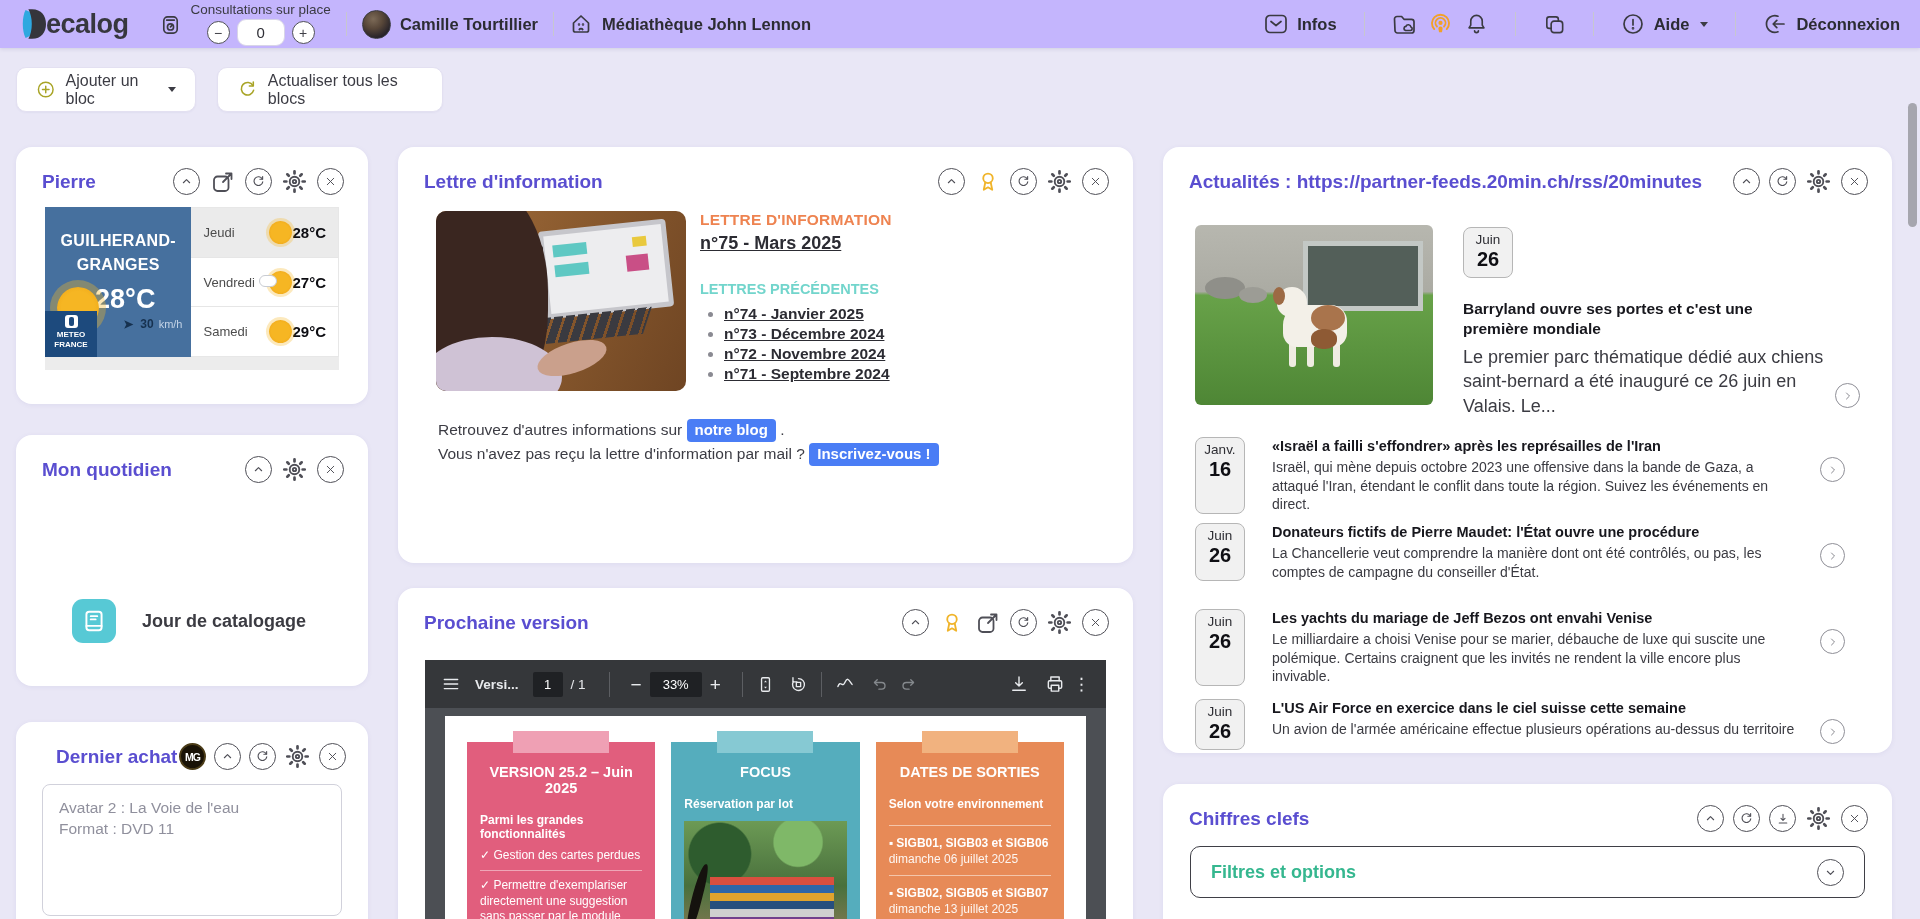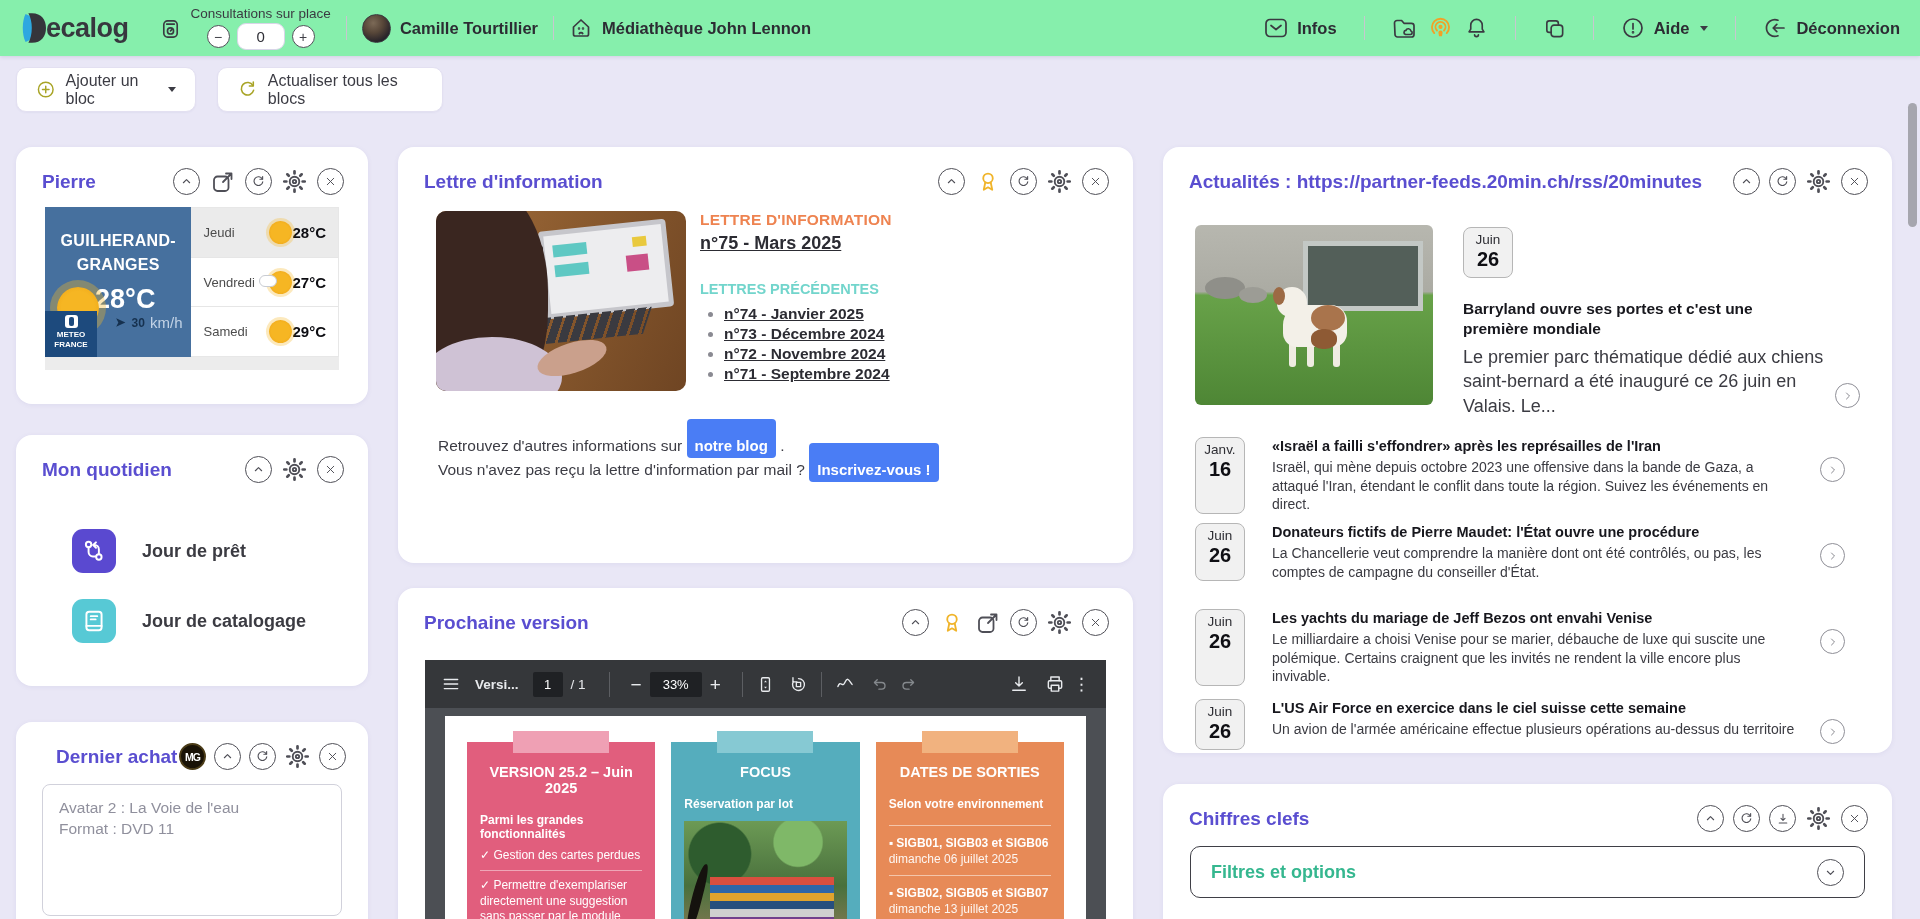--- a/index.html
+++ b/index.html
@@ -1,21 +1,21 @@
 <!DOCTYPE html>
 <html><head>
 <meta charset="utf-8">
 <style>
   html,body{margin:0;padding:0;}
   #canvas{position:relative;width:1920px;height:919px;background:#e9e7f6;overflow:hidden;
           font-family:"Liberation Sans",sans-serif;color:#2f2f36;}
 
   
-  .topbar{position:absolute;left:0;top:0;right:0;height:40px;background:#86efac;display:flex;
-          align-items:center;padding:8px 20px;box-shadow:0 1px 4px rgba(60,60,100,.14);z-index:40;}
+  .topbar{position:absolute;left:0;top:0;right:0;height:48px;background:#c4b5fd;display:flex;
+          align-items:center;padding:0 20px;box-shadow:0 1px 4px rgba(60,60,100,.14);z-index:40;}
   .brand{display:flex;align-items:center;font-weight:800;font-size:27px;color:#37373e;letter-spacing:-.5px;}
   .sep{width:1px;height:24px;background:#c7c7cf;margin:0 15px;flex:0 0 auto;}
   .counter{display:flex;align-items:center;gap:9px;margin-left:30px;}
   .counter-col{display:flex;flex-direction:column;align-items:center;}
   .counter-label{font-size:13.5px;color:#3a3a42;}
   .stepper{display:flex;align-items:center;gap:7px;margin-top:2px;}
   .step-btn{width:21px;height:21px;border:1.6px solid #4f4f57;border-radius:50%;display:flex;
             align-items:center;justify-content:center;font-size:14px;color:#3f3f47;background:#fff;line-height:1;}
   .step-val{width:46px;height:25px;border:1px solid #d8d5e8;border-radius:9px;display:flex;
             align-items:center;justify-content:center;font-size:15px;color:#2f2f36;background:#fff;}
@@ -51,21 +51,21 @@
   
   .weather{position:absolute;left:29px;top:60px;width:294px;}
   .wx{display:flex;height:150px;}
   .wxl{width:147px;background:#46709e;position:relative;color:#fff;overflow:hidden;}
   .city{margin-top:22px;text-align:center;font-size:16px;font-weight:800;line-height:1.5;letter-spacing:.3px;}
   .temp-big{text-align:center;font-size:27px;font-weight:800;margin-top:7px;padding-left:14px;}
   .sun-big{position:absolute;left:12px;top:80px;width:42px;height:42px;border-radius:50%;
            background:radial-gradient(circle,#f6b623 55%,#eca315 100%);box-shadow:0 0 0 7px rgba(246,182,35,.35);}
   .wind{position:absolute;right:9px;bottom:26px;display:flex;align-items:center;gap:5px;}
   .wind-n{color:#16314f;font-size:12px;font-weight:800;}
-  .wind-u{color:#c3d3e6;font-size:15px;}
+  .wind-u{color:#c3d3e6;font-size:11px;}
   .mf{position:absolute;left:0;bottom:0;width:52px;height:46px;background:#1d4a7d;color:#fff;text-align:center;
       font-size:8px;font-weight:800;line-height:1.2;padding-top:4px;box-sizing:border-box;}
   .mf-glyph{width:13px;height:13px;margin:0 auto 2px;background:#fff;border-radius:3px;position:relative;}
   .mf-glyph::after{content:"";position:absolute;left:4px;top:2px;width:5px;height:9px;background:#1d4a7d;border-radius:2px;}
   .wxr{flex:1;background:#fff;display:flex;flex-direction:column;border:1px solid #e7e7e7;border-left:none;box-sizing:border-box;}
   .wrow{flex:1;display:flex;align-items:center;padding:0 12px;border-bottom:1px solid #e6e6e6;}
   .wrow:last-child{border-bottom:none;}
   .wrow.sel{background:#ebebeb;}
   .wday{font-size:13px;color:#4c4c4c;width:66px;}
   .wsun{width:23px;height:23px;border-radius:50%;background:radial-gradient(circle,#f6b623 55%,#ec9f15 100%);
@@ -103,21 +103,21 @@
   .ph-mug{position:absolute;left:82px;top:34px;width:25px;height:38px;background:#2b2220;border-radius:4px;}
   .lcol{position:absolute;left:302px;top:64px;}
   .lh-heading{color:#ee8350;font-weight:800;font-size:15.5px;letter-spacing:.2px;}
   .lh-current{display:inline-block;margin-top:4px;font-size:18px;font-weight:800;color:#2c2c33;text-decoration:underline;}
   .lp-heading{color:#72d5cc;font-weight:800;font-size:14.5px;margin-top:27px;}
   .lp-list{margin:8px 0 0 0;padding-left:24px;color:#8a8a92;}
   .lp-list li{margin:2px 0;}
   .lp-list a{font-size:15.5px;font-weight:800;color:#2c2c33;text-decoration:underline;}
   .lfoot{position:absolute;left:40px;font-size:15.5px;color:#3c3c44;}
   .chip{display:inline-block;background:#4a7df5;color:#fff;font-weight:700;font-size:15px;
-        padding:18px 8px 4px;border-radius:4px;}
+        padding:2px 8px 4px;border-radius:4px;}
 
   
   .pdf{position:absolute;left:27px;top:72px;width:681px;height:288px;background:#4c4f54;}
   .pdfbar{height:48px;background:#35373a;display:flex;align-items:center;padding:0 16px;color:#e8eaed;box-sizing:border-box;}
   .pb{stroke:#e8eaed;fill:none;stroke-width:1.7;stroke-linecap:round;stroke-linejoin:round;}
   .pb-dis{stroke:#85898d;fill:none;stroke-width:1.7;stroke-linecap:round;stroke-linejoin:round;}
   .pname{font-size:13.5px;font-weight:700;margin:0 14px 0 14px;}
   .pbox{background:#1f2124;border-radius:2px;height:25px;display:flex;align-items:center;justify-content:center;
         color:#fff;font-size:13px;}
   .pdiv{width:1px;height:25px;background:#5c5e62;margin:0 13px;}
@@ -392,32 +392,20 @@
               </g>
             </svg>
           </span>
         <span class="ci">
           <svg width="13" height="13" viewBox="0 0 24 24" class="ic">
               <path d="M6 6 L18 18 M18 6 L6 18"></path>
             </svg>
           </span>
       </div>
     </div>
-    <div class="qitem" style="top:94px;">
-      <span class="qicon" style="background:#5a49d0;">
-        <svg width="26" height="26" viewBox="0 0 24 24" class="wi">
-          <circle cx="7" cy="6" r="2.5"></circle>
-            <circle cx="16.5" cy="17.5" r="2.5"></circle>
-          <path d="M7 8.5 V13 a4 4 0 0 0 4 4 h2.5"></path>
-          <path d="M16.5 15 V10.5 a4 4 0 0 0-4-4 h-1"></path>
-          <polyline points="13.8,4 11.3,6.5 13.8,9"></polyline>
-        </svg>
-      </span>
-      <span class="qlabel">Jour de prêt</span>
-    </div>
     <div class="qitem" style="top:164px;">
       <span class="qicon" style="background:#57c9d5;">
         <svg width="26" height="26" viewBox="0 0 24 24" class="wi">
           <rect x="5" y="3.5" width="14" height="17" rx="2.5"></rect>
           <path d="M5 16.5 h14"></path>
             <path d="M9 7.5 h6 M9 10.5 h4.5"></path>
         </svg>
       </span>
       <span class="qlabel">Jour de catalogage</span>
     </div>

